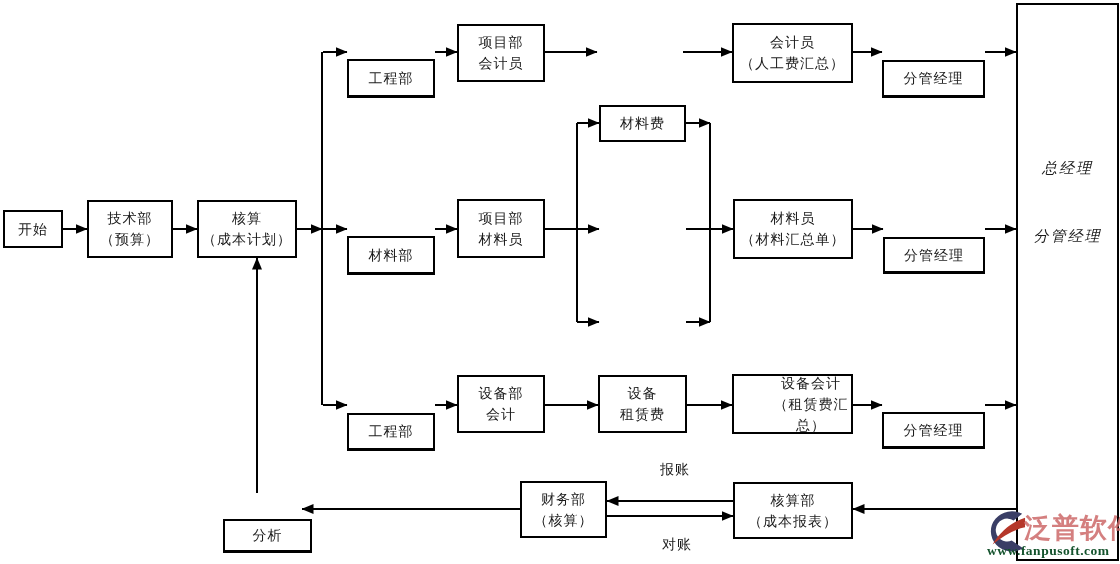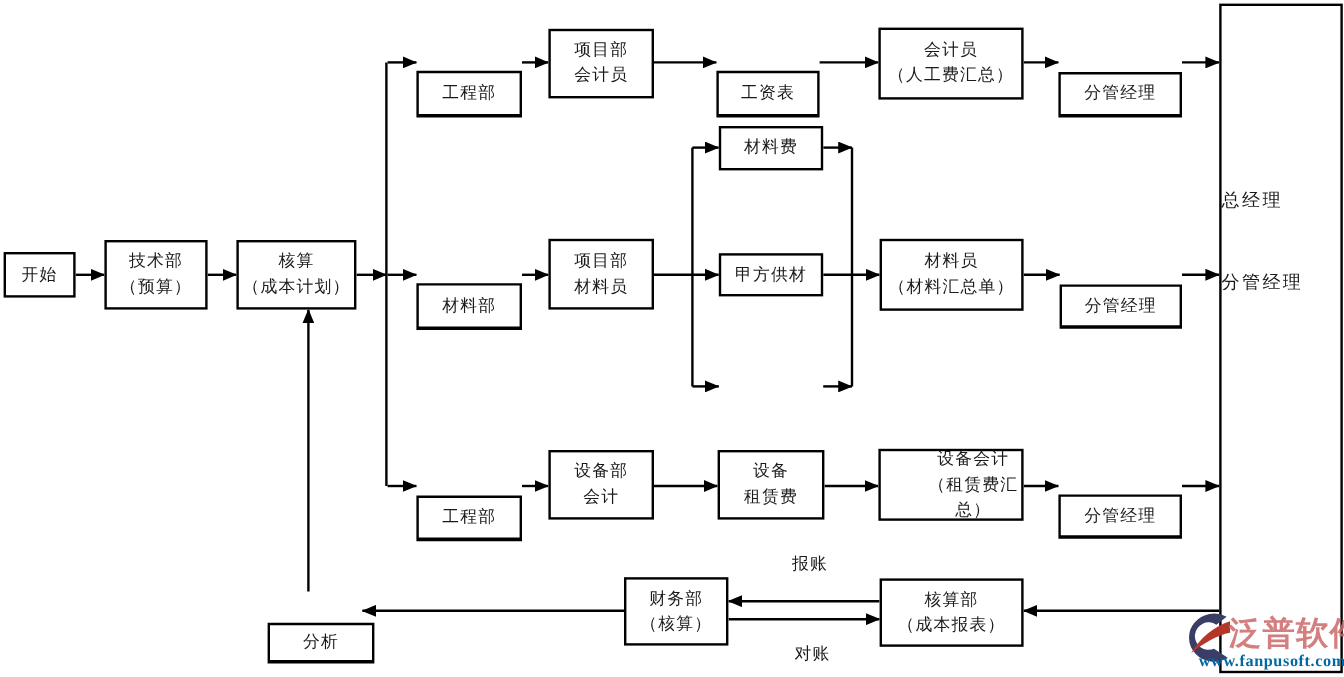--- a/index.html
+++ b/index.html
@@ -9,28 +9,28 @@
   }
   .edges{position:absolute;left:0;top:0;width:1120px;height:564px;}
   .edges line{stroke:#000;stroke-width:2;}
   .node{
     position:absolute;box-sizing:border-box;border:2px solid #000;background:#fff;
     display:flex;align-items:center;justify-content:center;text-align:center;
     white-space:pre-line;font-size:14px;line-height:21px;letter-spacing:1px;
   }
   .hb{border-bottom-width:3px;margin-top:26px;}
   .tall{align-items:flex-start;}
-  .tall .tline{position:absolute;left:0;width:100%;text-align:left;font-size:15px;letter-spacing:2px;}
+  .tall .tline{position:absolute;left:0;width:100%;text-align:center;font-size:15px;letter-spacing:2px;font-style:italic;}
   .flabel{position:absolute;font-size:14px;letter-spacing:1px;text-align:center;width:70px;}
   .watermark{position:absolute;left:984px;top:506px;width:136px;height:58px;}
   .wm-logo{position:absolute;left:0;top:2px;}
   .wm-brand{position:absolute;left:40px;top:4px;font-size:27px;font-weight:bold;
     color:rgba(205,105,105,0.85);letter-spacing:1px;white-space:nowrap;}
-  .wm-url{position:absolute;left:15px;top:37px;font-size:13.5px;font-weight:bold;
-    color:#0369a1;white-space:nowrap;letter-spacing:0.5px;}
+  .wm-url{position:absolute;left:3px;top:37px;font-size:13.5px;font-weight:bold;
+    color:#14532d;white-space:nowrap;letter-spacing:0.5px;}
 </style>
 </head>
 <body>
 
 <div class="stage">
 
   <svg class="edges" viewBox="0 0 1120 564">
     <defs>
       <marker id="ah" markerUnits="userSpaceOnUse" markerWidth="12" markerHeight="10" refX="11.5" refY="5" orient="auto">
         <path d="M0,0 L12,5 L0,10 Z" fill="#000"></path>
@@ -78,30 +78,28 @@
 
   <div class="node" style="left:3px;top:210px;width:60px;height:38px;">开始</div>
   <div class="node" style="left:87px;top:200px;width:86px;height:58px;">技术部
 （预算）</div>
   <div class="node" style="left:197px;top:200px;width:100px;height:58px;">核算
 （成本计划）</div>
 
   <div class="node hb" style="left:347px;top:33px;width:88px;height:39px;">工程部</div>
   <div class="node" style="left:457px;top:24px;width:88px;height:58px;">项目部
 会计员</div>
-  <div class="node hb" style="left:597px;top:33px;width:86px;height:39px;">工资表</div>
   <div class="node" style="left:732px;top:23px;width:121px;height:60px;">会计员
 （人工费汇总）</div>
   <div class="node hb" style="left:882px;top:34px;width:103px;height:38px;">分管经理</div>
 
   <div class="node hb" style="left:347px;top:210px;width:88px;height:39px;">材料部</div>
   <div class="node" style="left:457px;top:199px;width:88px;height:59px;">项目部
 材料员</div>
   <div class="node" style="left:599px;top:105px;width:87px;height:37px;">材料费</div>
-  <div class="node" style="left:599px;top:211px;width:87px;height:36px;">甲方供材</div>
   <div class="node" style="left:733px;top:199px;width:120px;height:60px;">材料员
 （材料汇总单）</div>
   <div class="node hb" style="left:883px;top:211px;width:102px;height:37px;">分管经理</div>
 
   <div class="node hb" style="left:347px;top:387px;width:88px;height:38px;">工程部</div>
   <div class="node" style="left:457px;top:375px;width:88px;height:58px;">设备部
 会计</div>
   <div class="node" style="left:598px;top:375px;width:89px;height:58px;">设备
 租赁费</div>
   <div class="node" style="left:732px;top:374px;width:121px;height:60px;padding-left:37px;">设备会计

